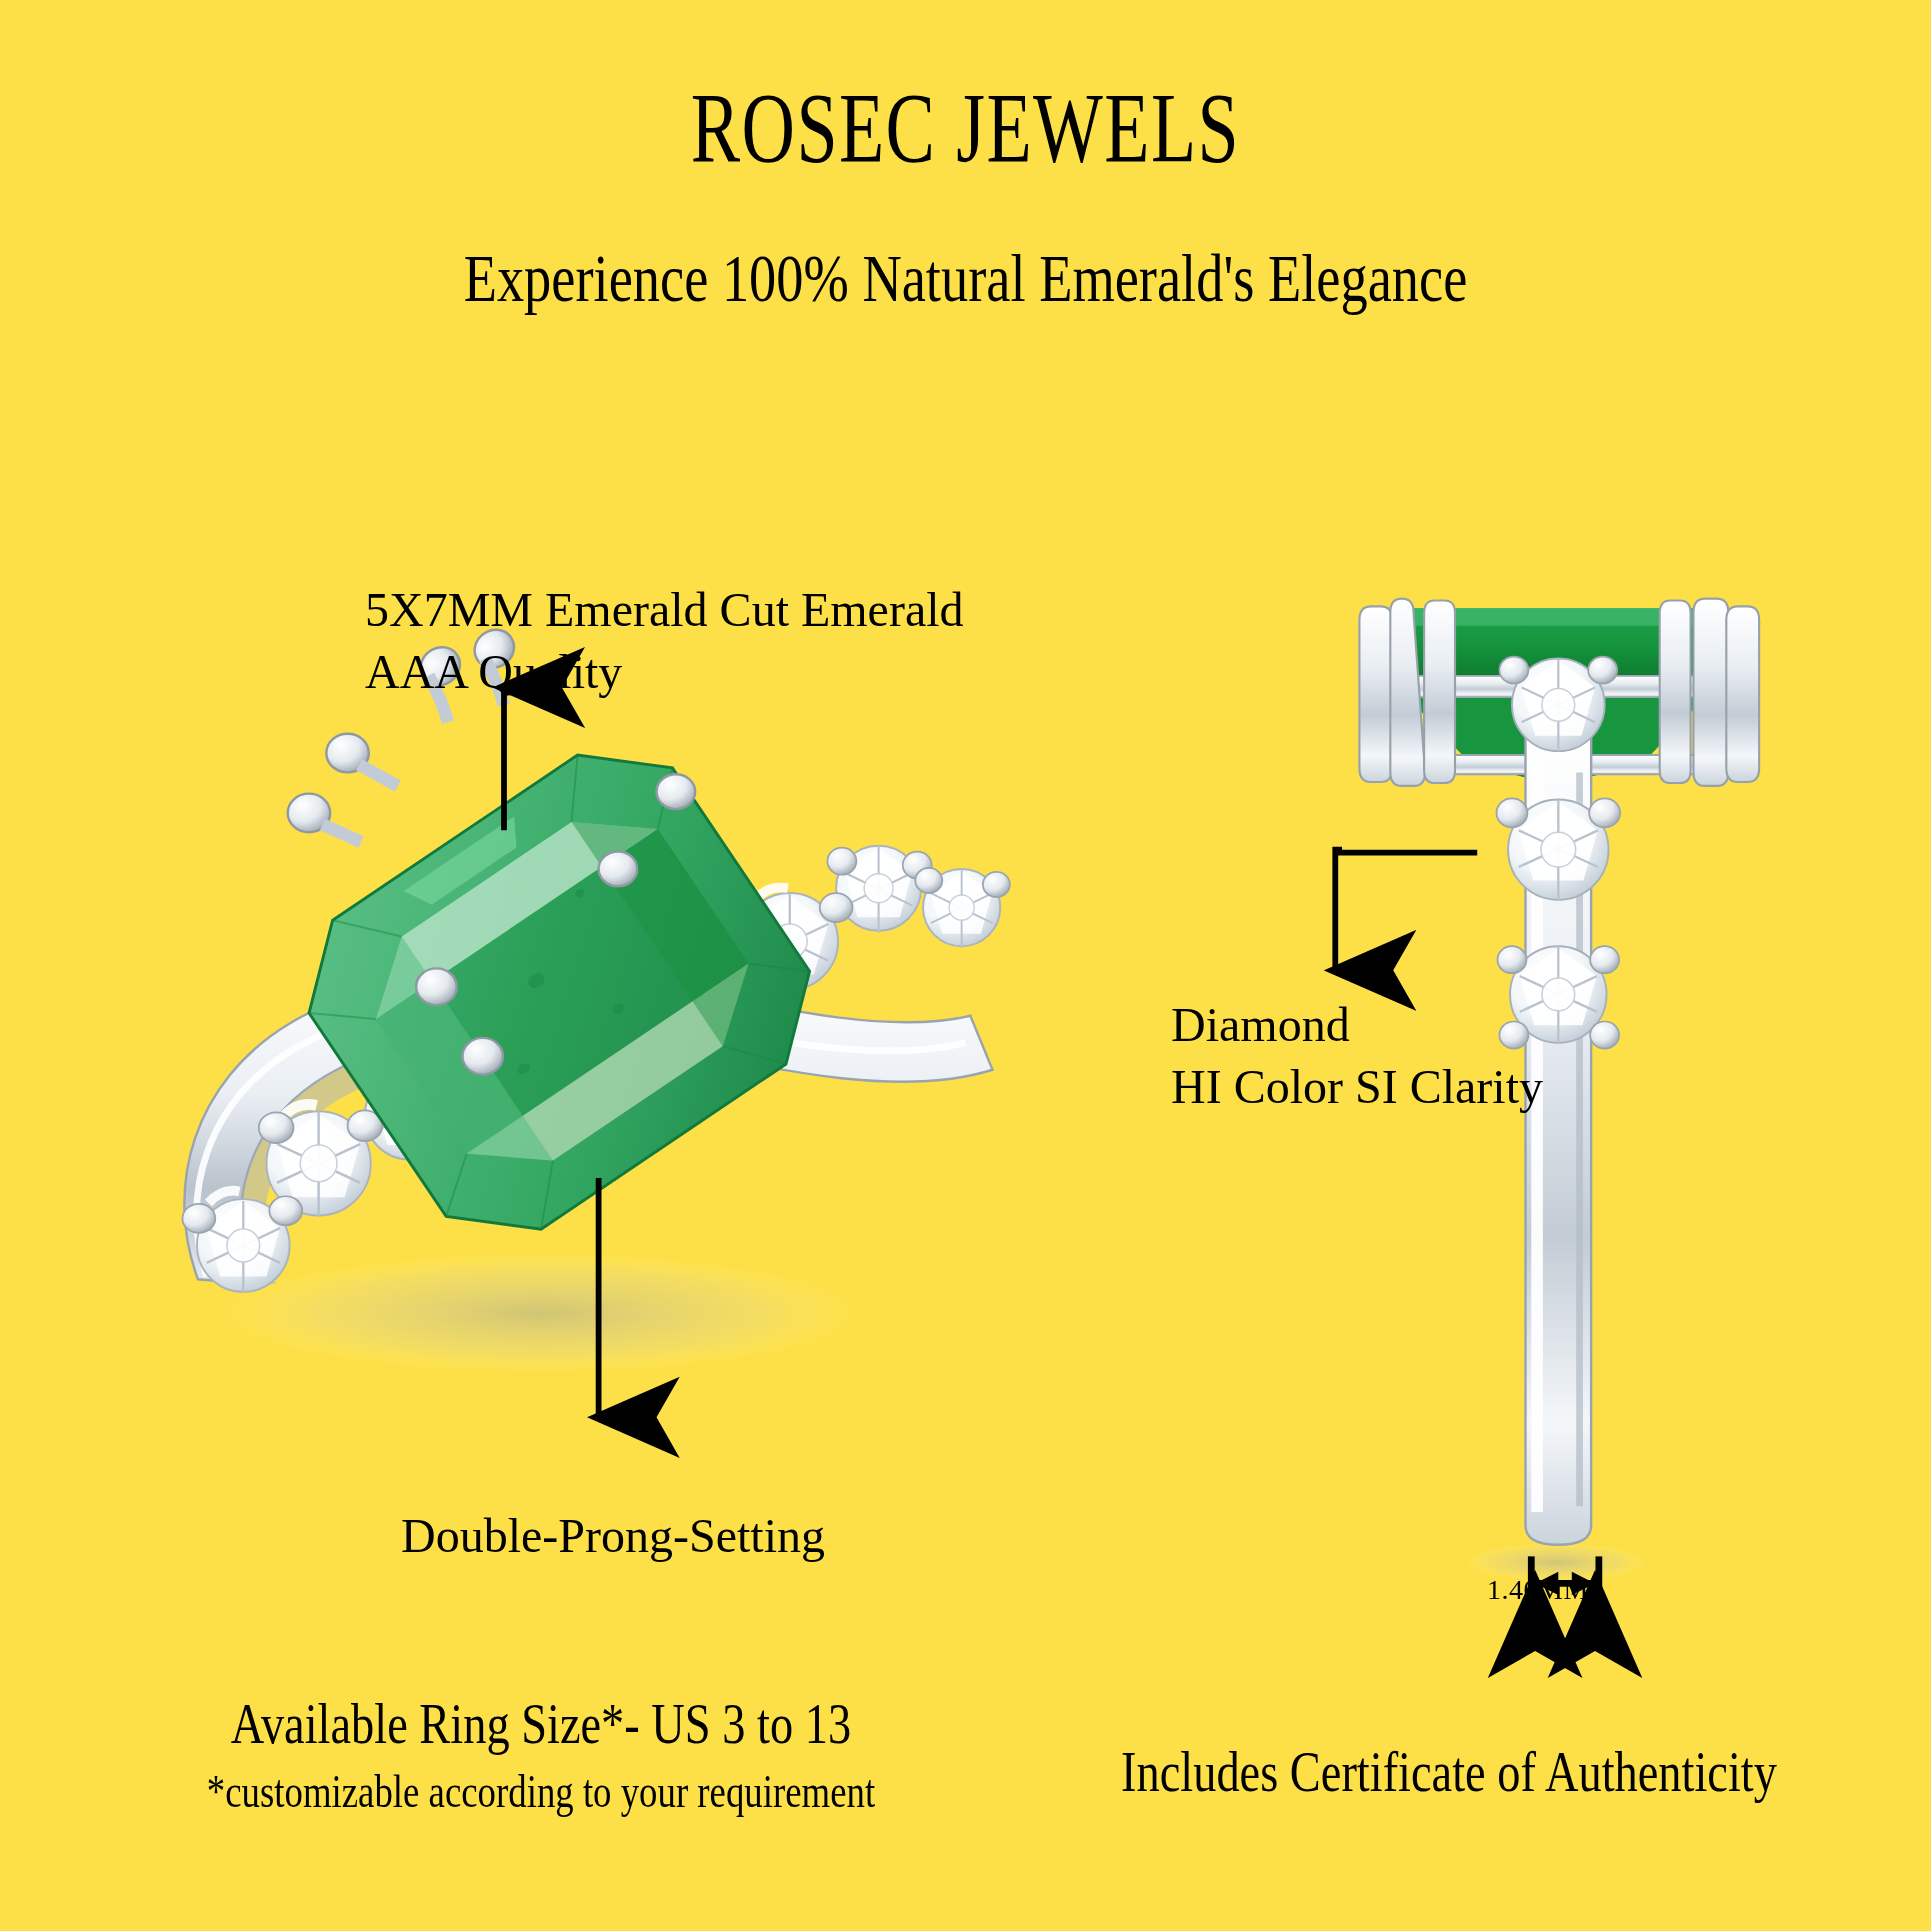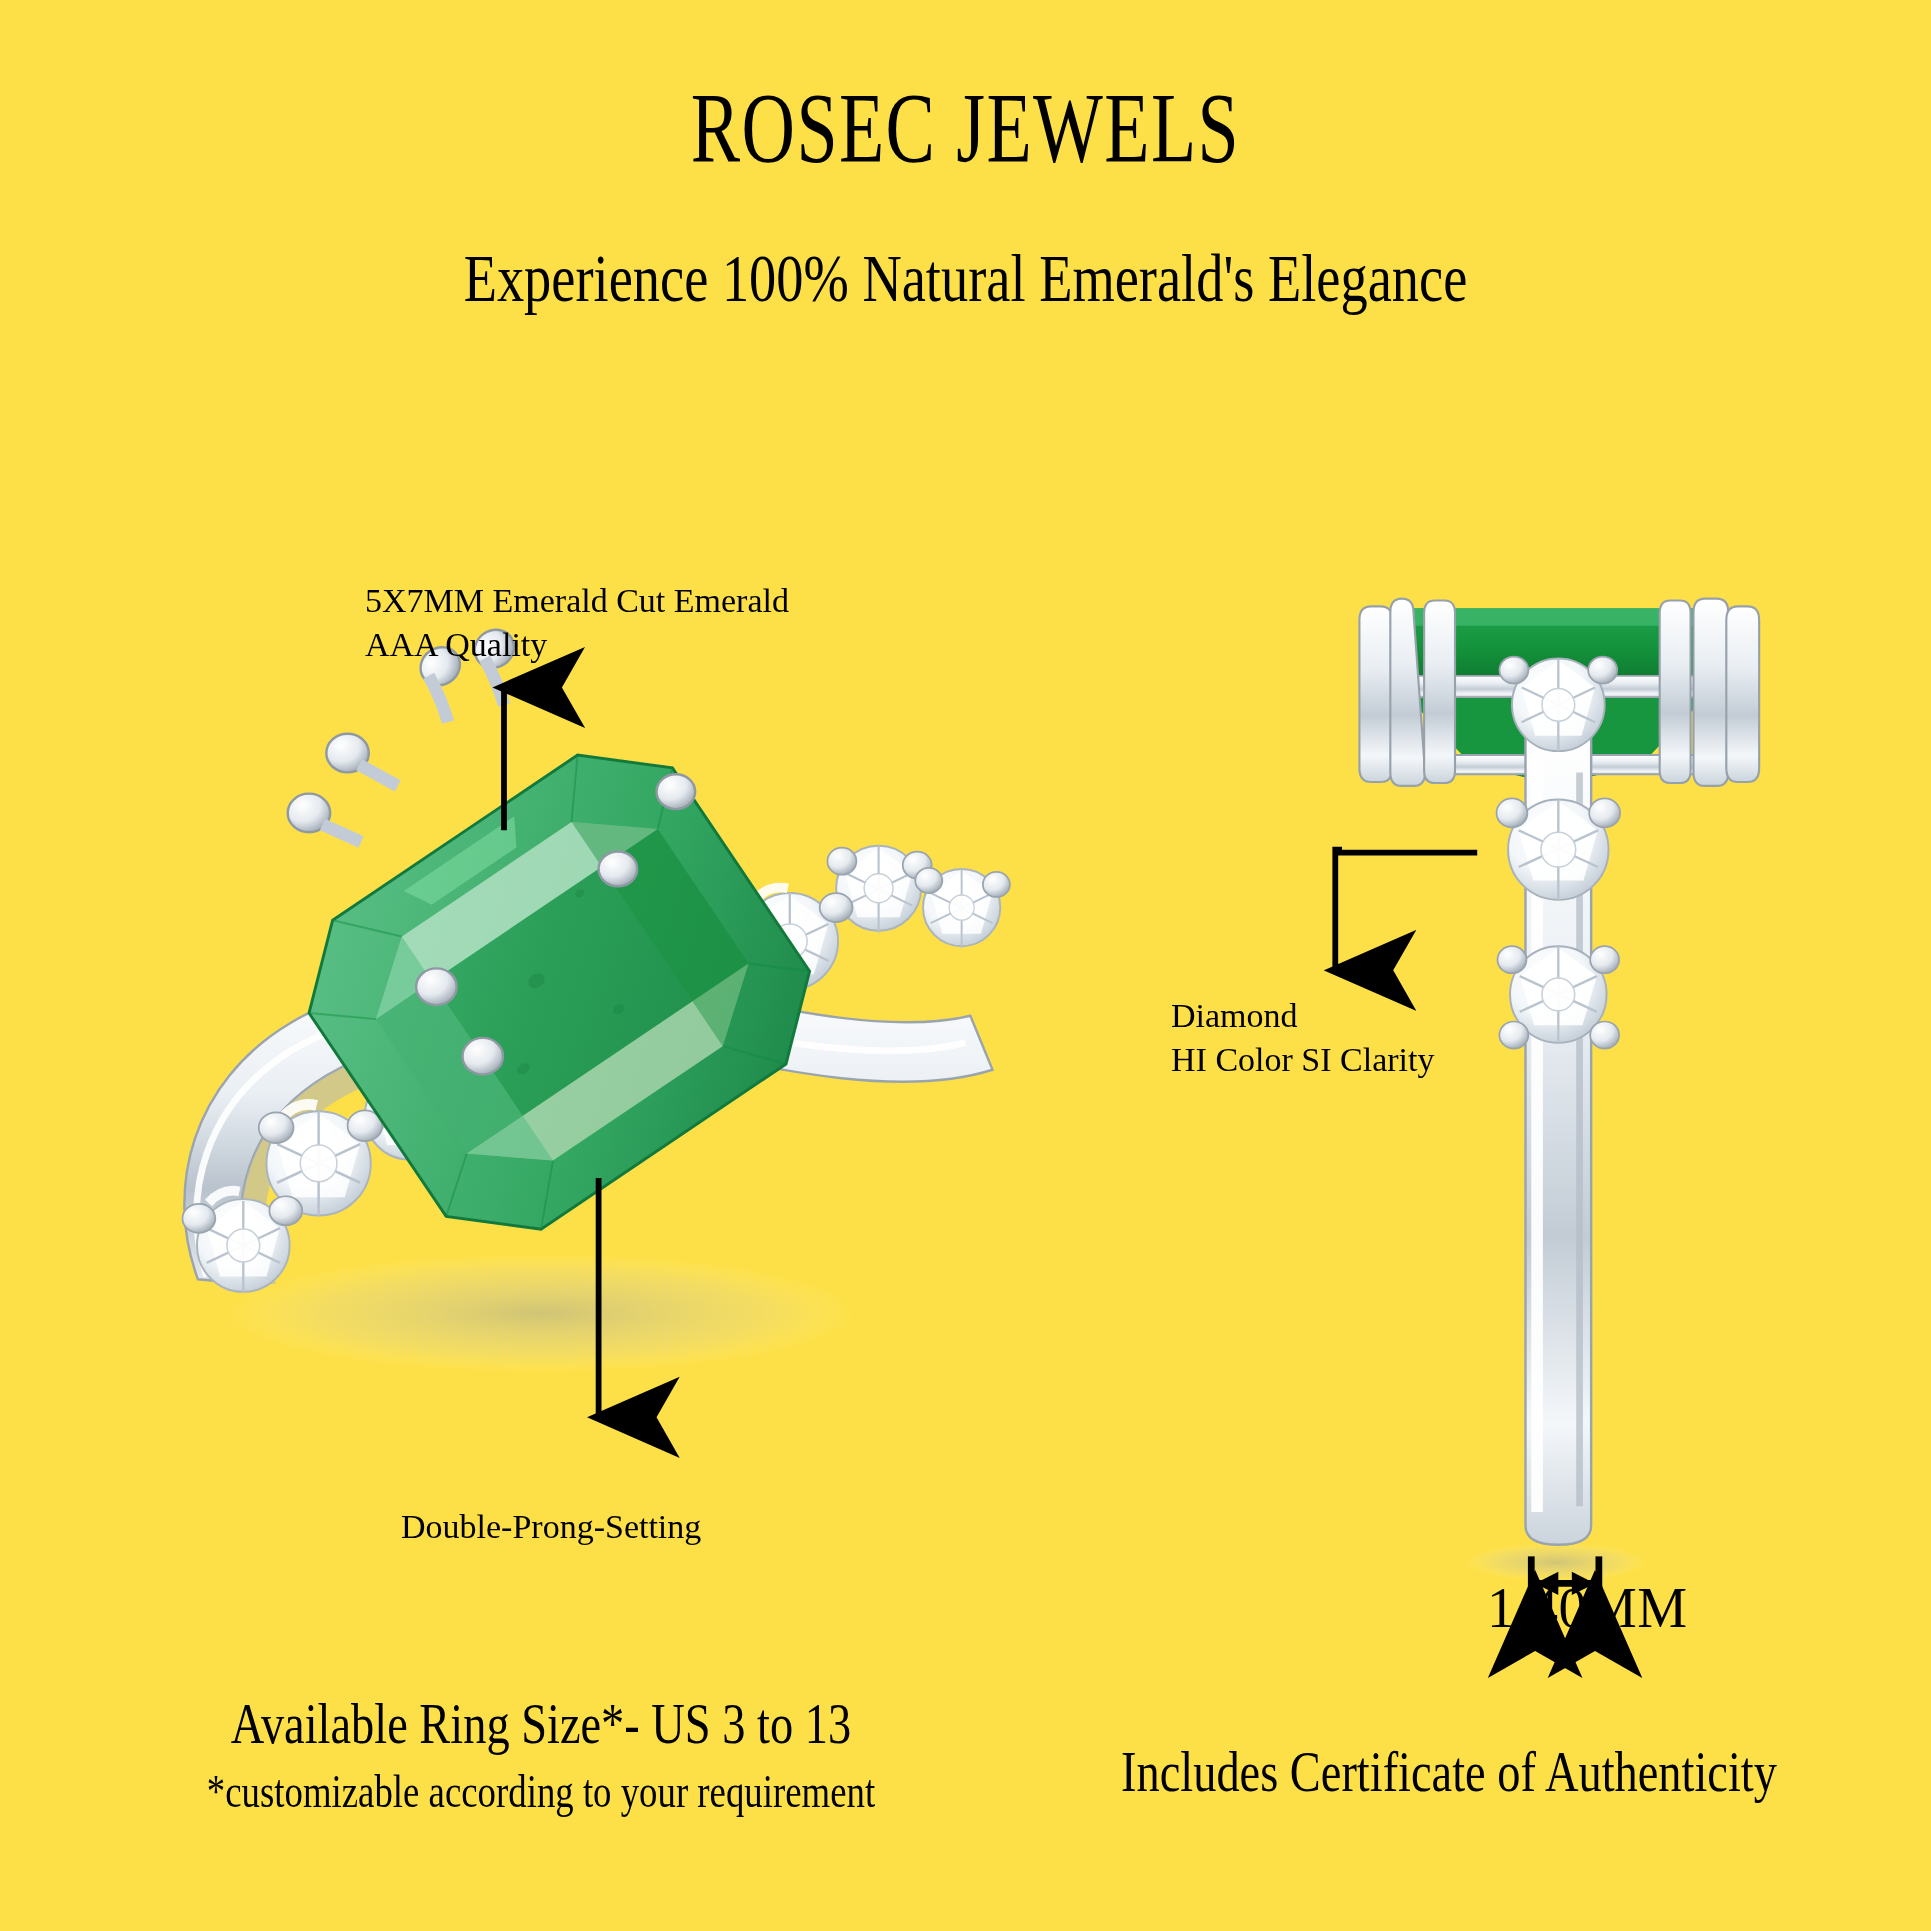--- a/index.html
+++ b/index.html
@@ -18,25 +18,25 @@
     white-space:nowrap;
   }
   .tagline{
     position:absolute;top:243px;left:0;width:1931px;text-align:center;
     font-size:68px;line-height:1.05;
     transform:scaleX(0.80);transform-origin:50% 50%;
     white-space:nowrap;
   }
 
   
-  .ann{position:absolute;font-size:34px;line-height:1.30;white-space:pre-line;}
+  .ann{position:absolute;font-size:48px;line-height:1.30;white-space:pre-line;}
   .ann-emerald{left:365px;top:579px;}
   .ann-prong{left:401px;top:1505px;}
   .ann-diamond{left:1171px;top:994px;font-family:Liberation Serif, serif;}
-  .ann-dim{left:1487px;top:1572px;font-size:56px;letter-spacing:0.5px;}
+  .ann-dim{left:1487px;top:1572px;font-size:28px;letter-spacing:0.5px;}
 
   
   .foot{position:absolute;text-align:center;white-space:nowrap;}
   .foot-size{
     left:58px;top:1690px;width:966px;font-size:58px;
     transform:scaleX(0.80);transform-origin:50% 50%;
   }
   .foot-custom{
     left:58px;top:1765px;width:966px;font-size:46px;
     transform:scaleX(0.80);transform-origin:50% 50%;

